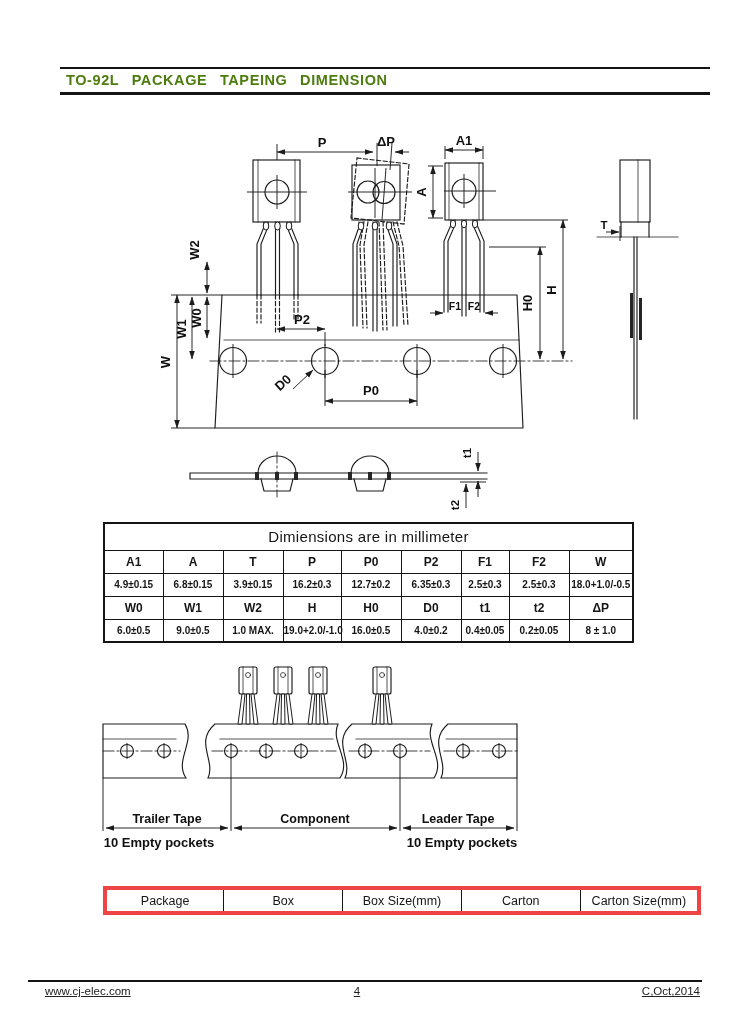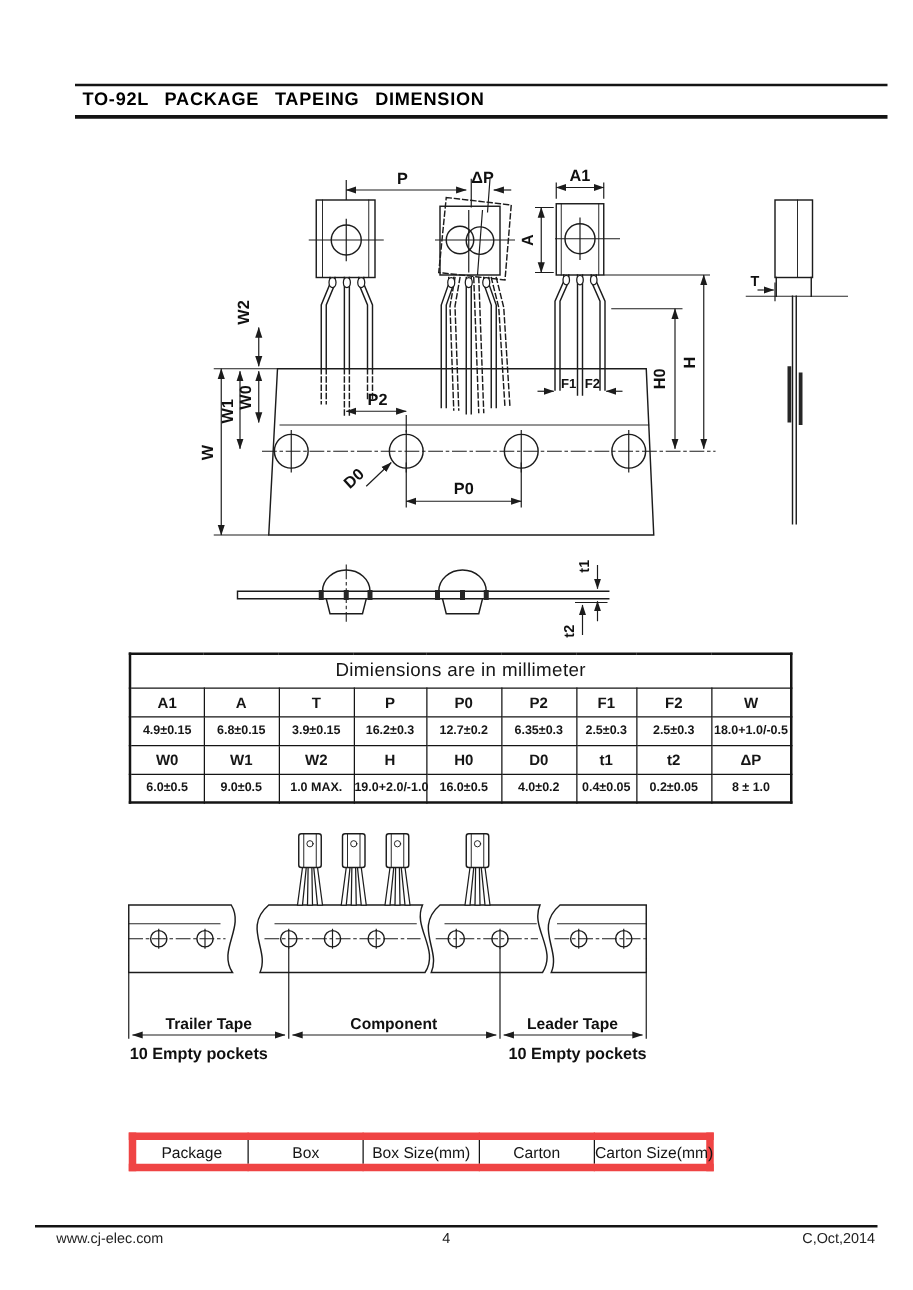--- a/index.html
+++ b/index.html
@@ -7,21 +7,21 @@
   body {
     position:relative; width:730px; height:1032px;
     font-family:"Liberation Sans", sans-serif; color:#151515; overflow:hidden;
   }
 
   
   .rule-thin  { position:absolute; left:60px;  width:650px; height:1.5px; background:#141414; }
   .rule-thick { position:absolute; left:60px;  width:650px; height:3px;   background:#141414; }
   .page-title {
     position:absolute; left:66px; top:72px; font-size:14.5px; font-weight:bold;
-    letter-spacing:.6px; word-spacing:8px; color:#000000; white-space:nowrap;
+    letter-spacing:.6px; word-spacing:8px; color:#4d7c0f; white-space:nowrap;
   }
 
   
   svg { position:absolute; overflow:visible; }
   svg text { fill:#101010; font-weight:bold; font-size:13px; font-family:"Liberation Sans", sans-serif; }
   svg text.sm { font-size:10.5px; }
   svg text.md { font-size:11.5px; }
   svg text.lg { font-size:12.5px; }
   .ln   { stroke:#1c1c1c; stroke-width:1.15; fill:none; stroke-linecap:square; }
   .thin { stroke-width:0.75; }
@@ -34,28 +34,28 @@
   
   table { border-collapse:collapse; table-layout:fixed; background:#fff; }
   .dim-table { position:absolute; left:103px; top:522px; width:529px; border:2.2px solid #141414; }
   .dim-table td { border:1.5px solid #141414; text-align:center; vertical-align:middle;
                   white-space:nowrap; overflow:visible; }
   .dim-table .t-title td { height:27px; font-size:15px; font-weight:normal; letter-spacing:.3px; }
   .dim-table .t-head  td { height:23px; font-size:12px; font-weight:bold; }
   .dim-table .t-val   td { height:23px; font-size:10px; font-weight:bold; }
 
   
-  .pack-table { position:absolute; left:103px; top:906px; width:468px; border:6px solid #ef4444; }
+  .pack-table { position:absolute; left:103px; top:886px; width:598px; border:4px solid #ef4444; }
   .pack-table td { border:1.6px solid #141414; text-align:center; vertical-align:middle;
                    height:25px; font-size:12.5px; white-space:nowrap; }
   .pack-table .p-head td { font-size:12.5px; }
 
   
   .footer-rule { position:absolute; left:28px; top:980px; width:674px; height:2.2px; background:#141414; }
-  .footer-text { position:absolute; top:985px; font-size:11.5px; color:#222; }
+  .footer-text { position:absolute; top:985px; font-size:11.5px; color:#222;text-decoration:underline; }
 </style>
 </head>
 <body>
 
 <div class="rule-thin" style="top:67px;"></div>
 <div class="page-title">TO-92L PACKAGE TAPEING DIMENSION</div>
 <div class="rule-thick" style="top:92px;"></div>
 
 <svg style="left:150px; top:115px;" width="555" height="405" viewBox="150 115 555 405">
   <defs>

